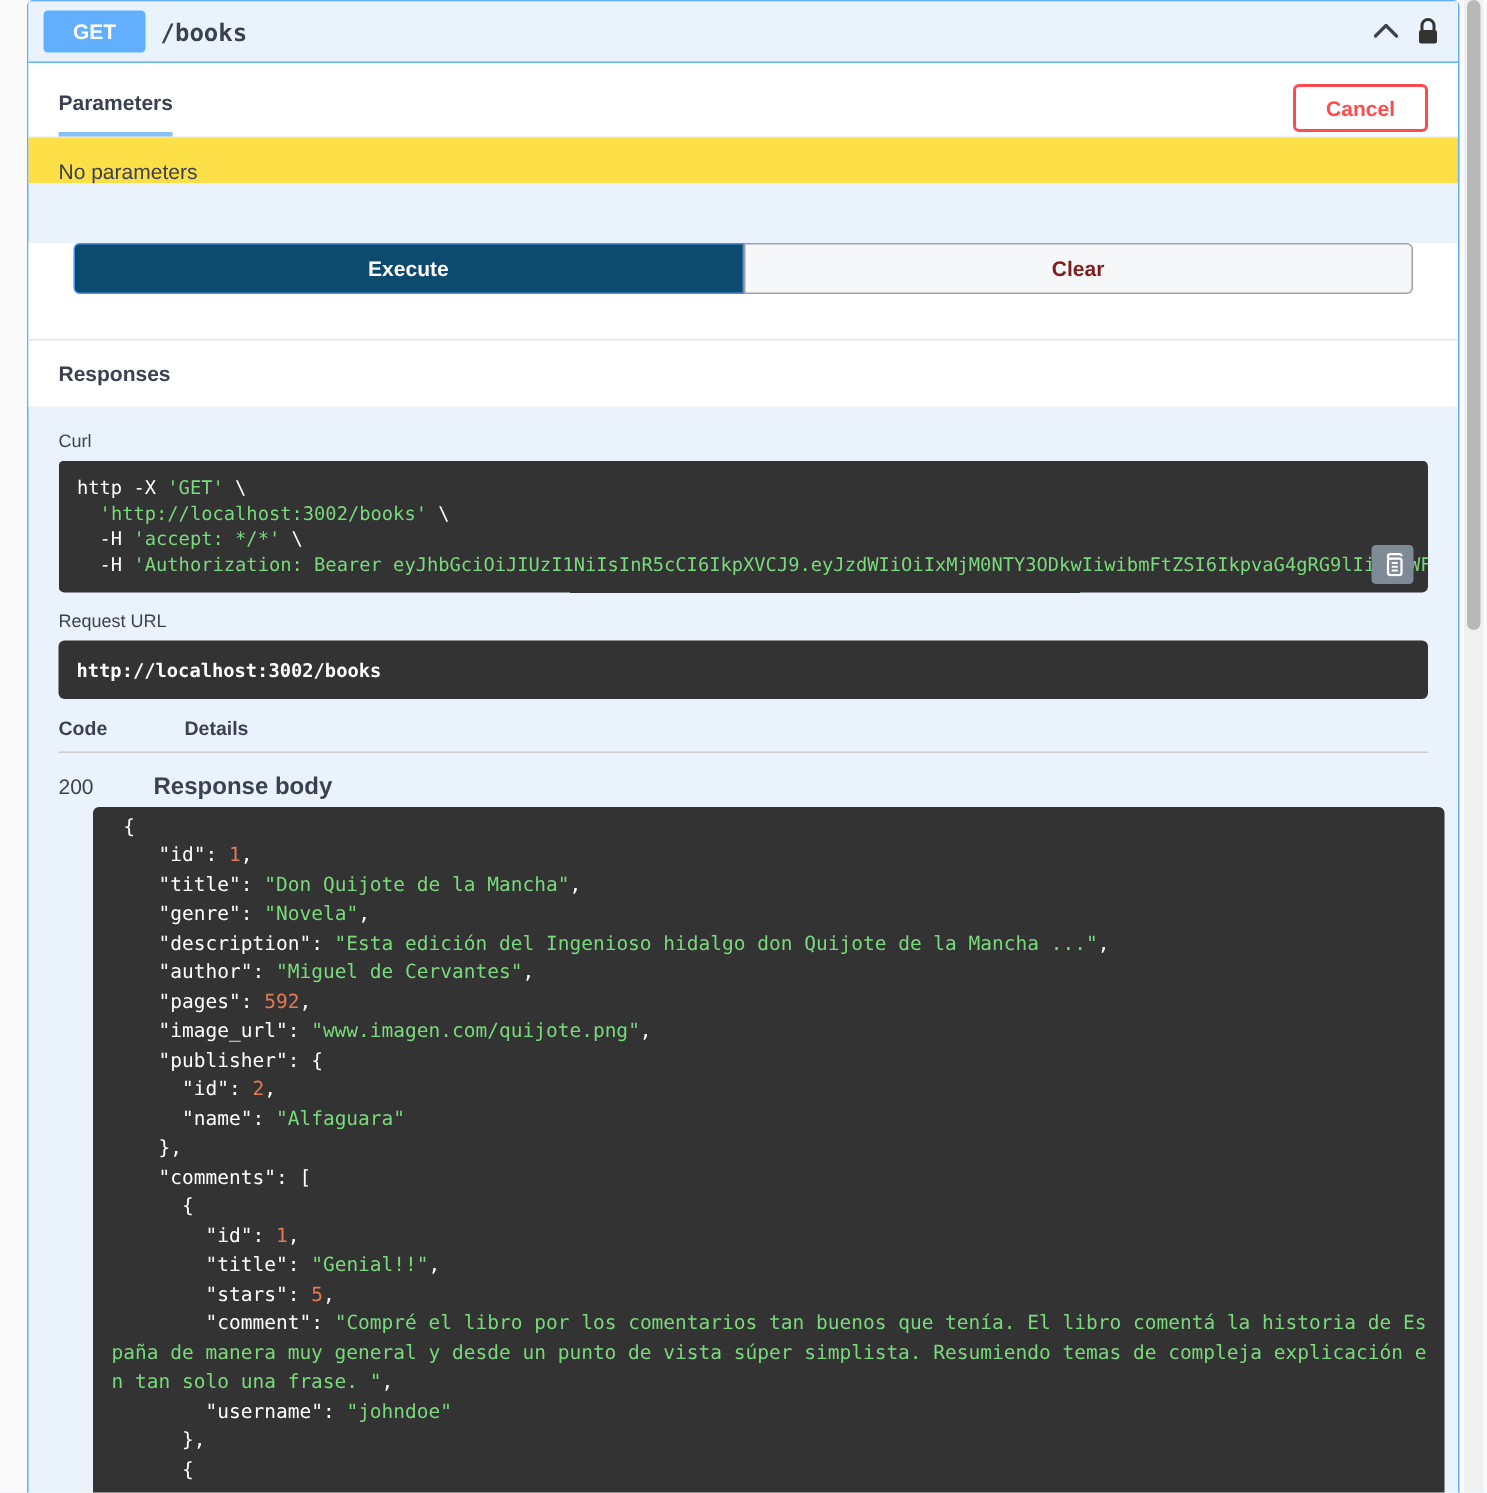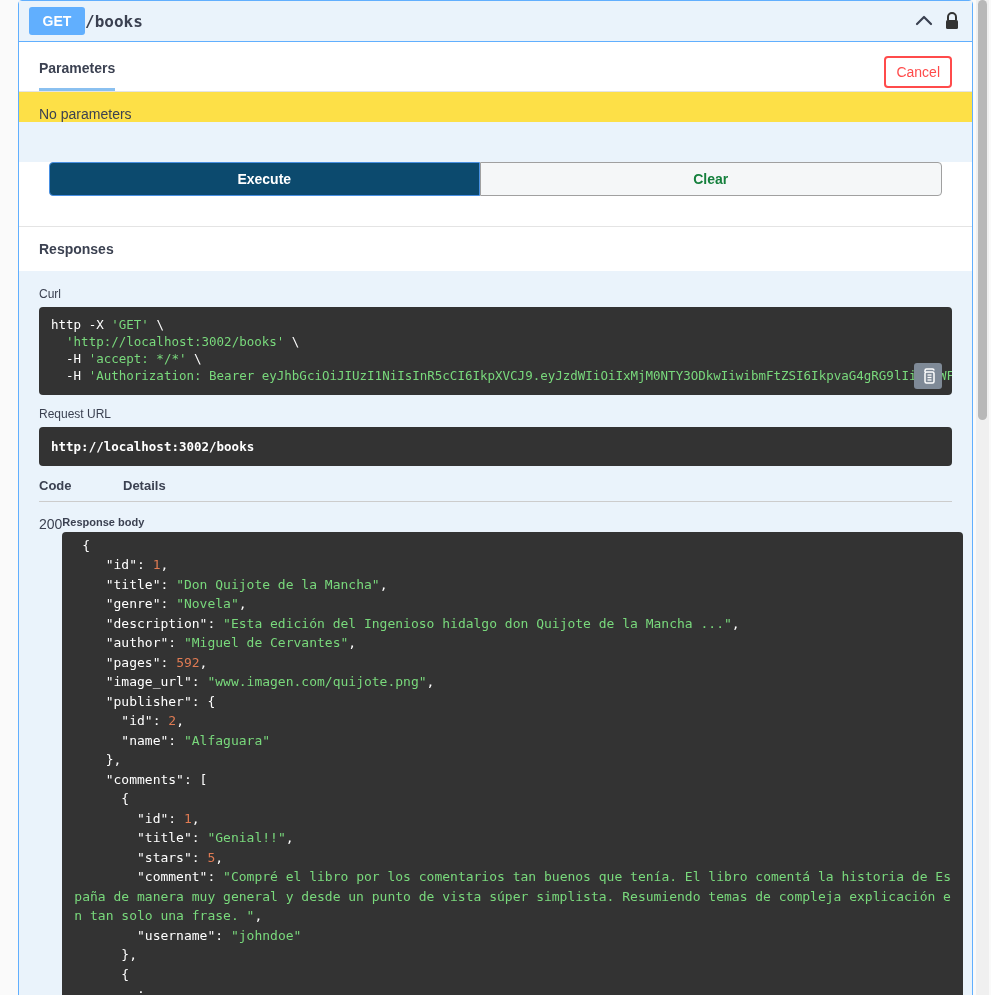--- a/index.html
+++ b/index.html
@@ -27,23 +27,24 @@
   border-bottom: 1px solid #61affe;
   background: #eaf3fb;
   cursor: pointer;
 }
 .method-badge {
   background: #61affe;
   color: #fff;
   font-weight: 700;
   font-size: 14px;
   padding: 6px 0;
-  width: 56px;
+  width: 68px;
   text-align: center;
   border-radius: 3px;
+  margin-right: 10px;
 }
 .path {
   font-family: Menlo, Monaco, Consolas, monospace;
   font-size: 16px;
   font-weight: 600;
   color: #3b4151;
   flex: 1;
 }
 .chevron {
   width: 20px;
@@ -71,23 +72,23 @@
   color: #3b4151;
   padding: 8px 0 12px 0;
   margin-right: 24px;
   border-bottom: 3px solid #8ac0f0;
 }
 .spacer { flex: 1; }
 .cancel-btn {
   border: 2px solid #ff4b4b;
   color: #ff4b4b;
   background: #fff;
-  font-weight: 400;
-  font-size: 14px;
-  padding: 6px 10px;
+  font-weight: 700;
+  font-size: 14px;
+  padding: 6px 20px;
   border-radius: 4px;
   cursor: pointer;
 }
 .params-body {
   background: #fde047;
   padding: 14px 20px 0 20px;
 }
 .no-params {
   font-size: 14px;
   color: #3b4151;
@@ -105,25 +106,25 @@
   border: 1px solid #4990e2;
   font-weight: 700;
   font-size: 14px;
   padding: 8px 0;
   border-radius: 4px 0 0 4px;
   cursor: pointer;
 }
 .clear-btn {
   flex: 1;
   background: #f5f7f8;
-  color: #15803d;
+  color: #7f1d1d;
   border: 1px solid #a0a0a0;
   font-weight: 700;
   font-size: 14px;
-  padding: 8px 16px;
+  padding: 8px 0;
   border-radius: 0 4px 4px 0;
   cursor: pointer;
 }
 .responses-header {
   background: #fff;
   padding: 14px 20px;
   border-top: 1px solid #e4e4e4;
   font-weight: 700;
   font-size: 14px;
   color: #3b4151;
@@ -183,23 +184,24 @@
 .resp-code-val {
   width: 84px;
   font-size: 14px;
   color: #3b4151;
 }
 .resp-details {
   flex: 1;
 }
 .resp-body-label {
   font-weight: 700;
-  font-size: 11px;
+  font-size: 16px;
   color: #3b4151;
   margin-bottom: 4px;
+  margin-left: 40px;
 }
 .resp-body-box {
   background: #333333;
   color: #fff;
   font-family: Menlo, Monaco, Consolas, monospace;
   font-size: 13px;
   padding: 4px 12px 12px 12px;
   border-radius: 4px;
   white-space: pre;
   line-height: 1.5;

